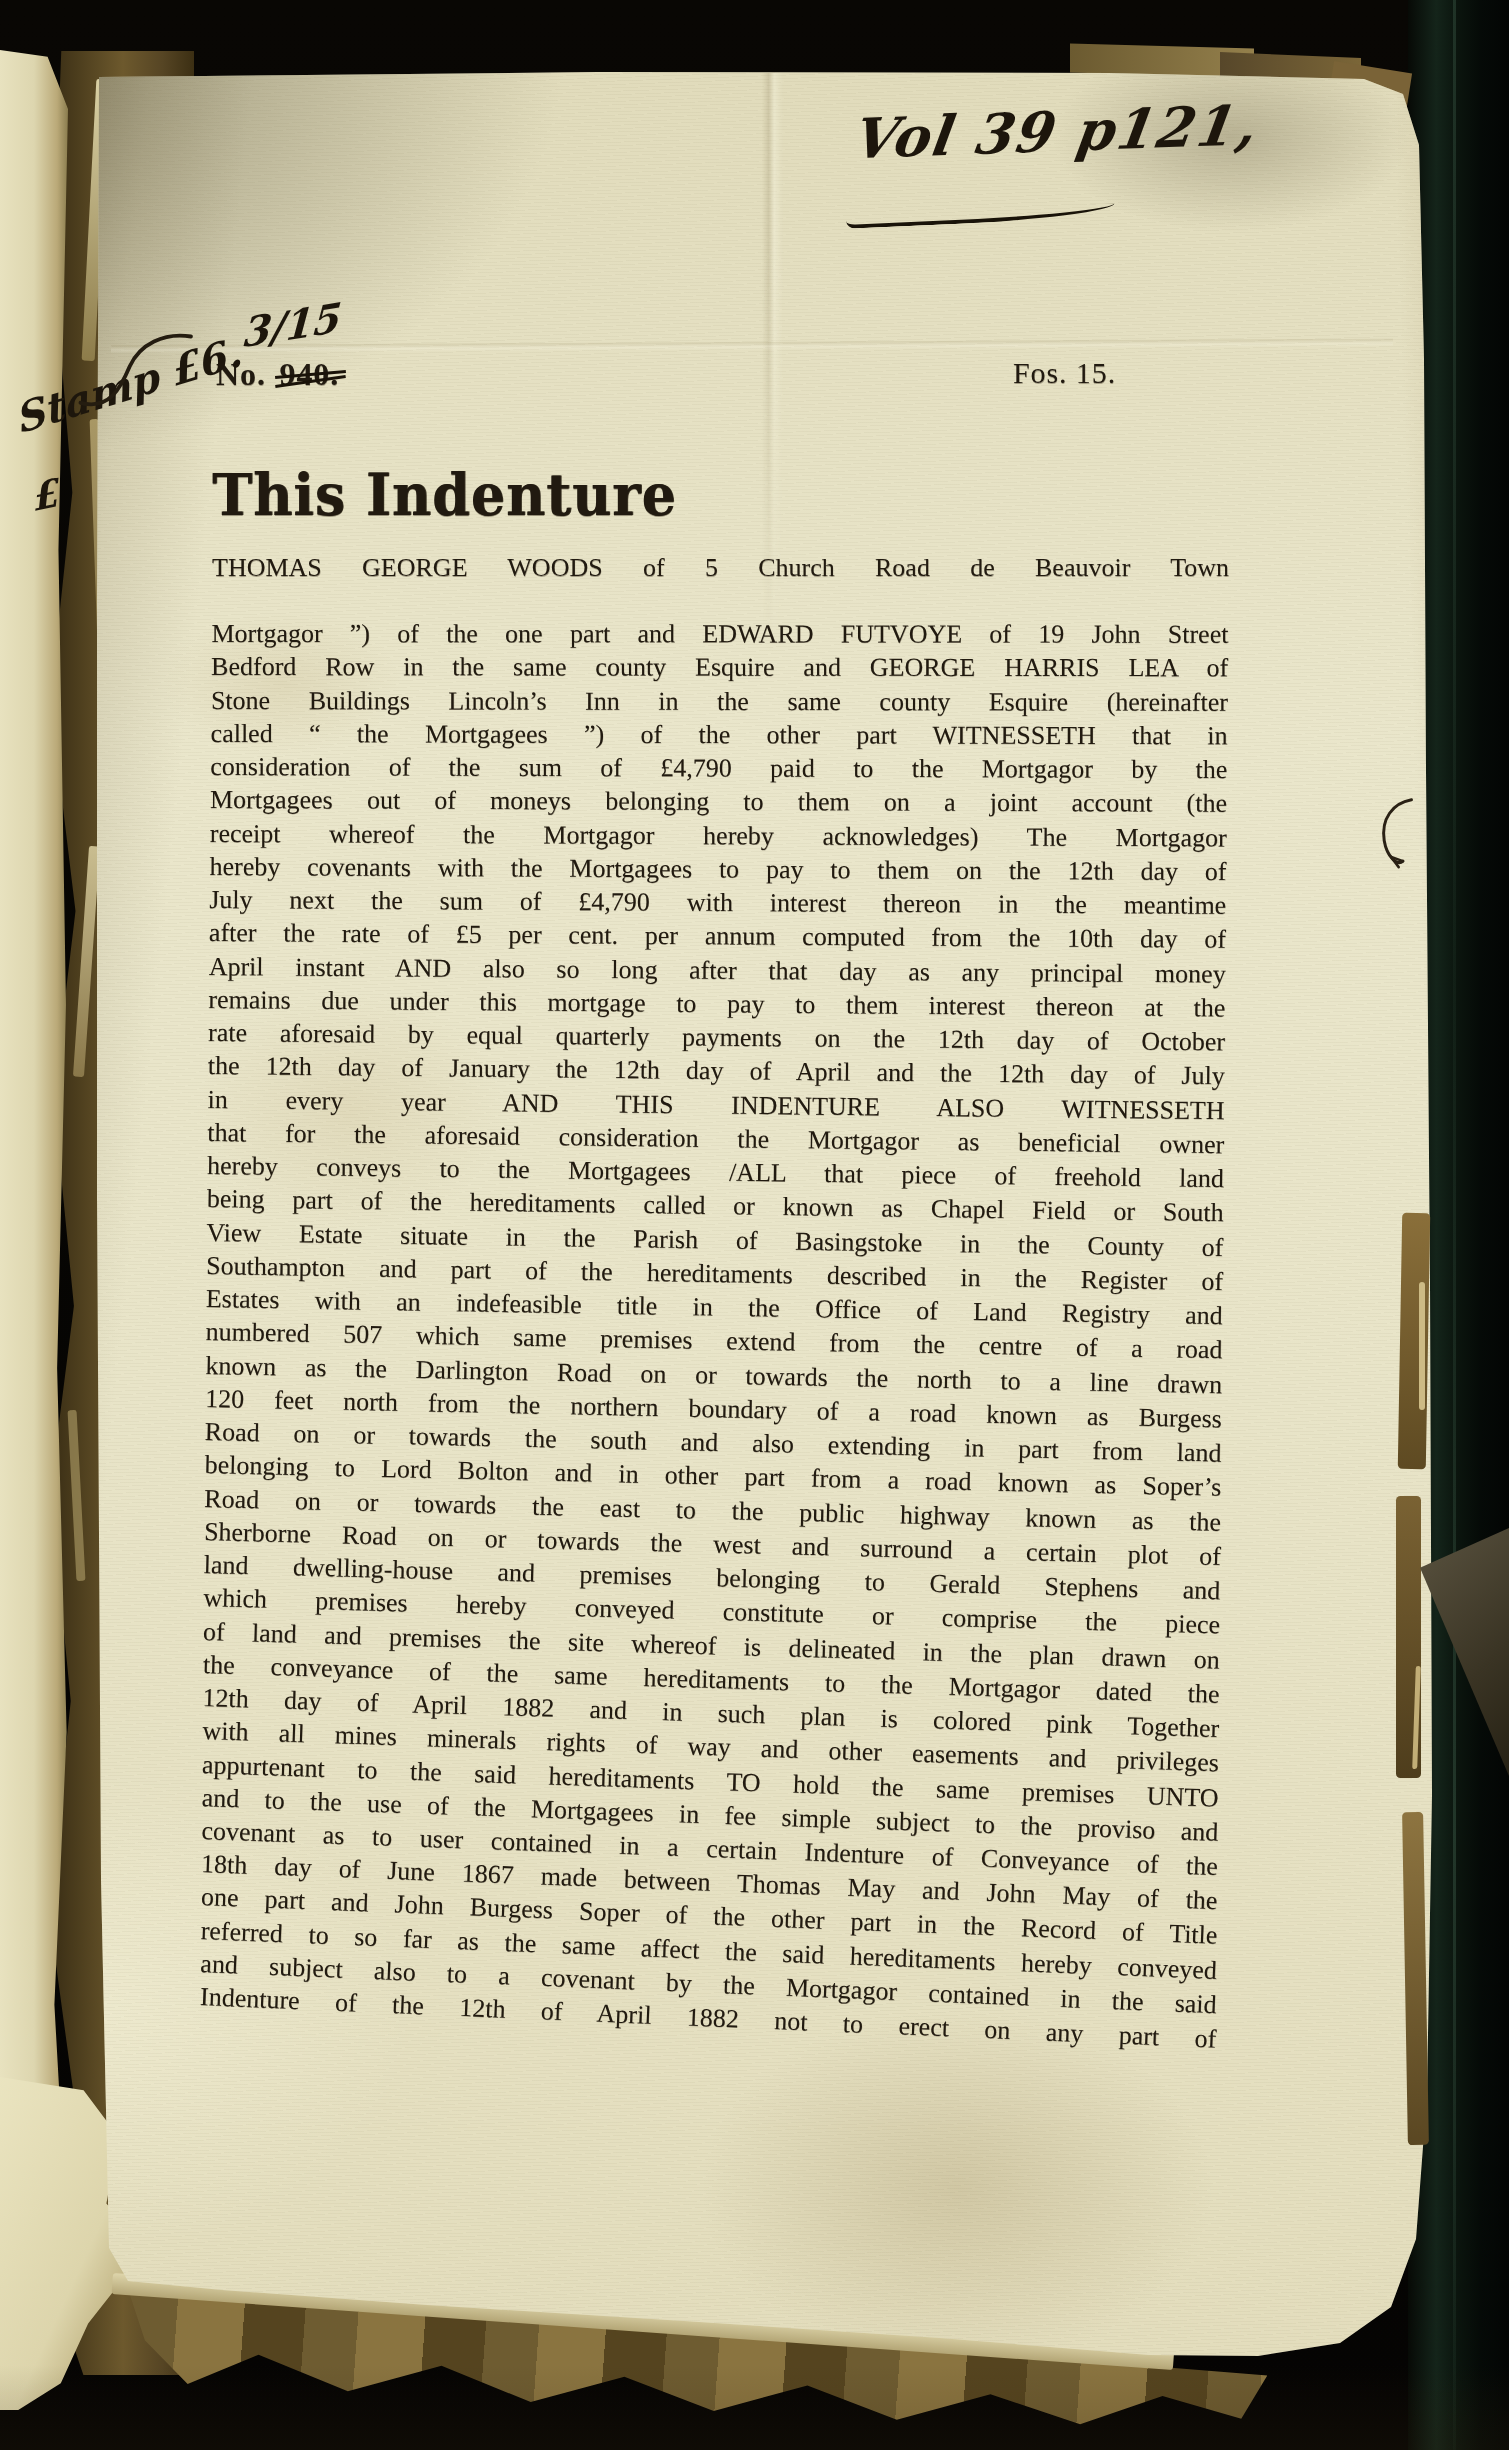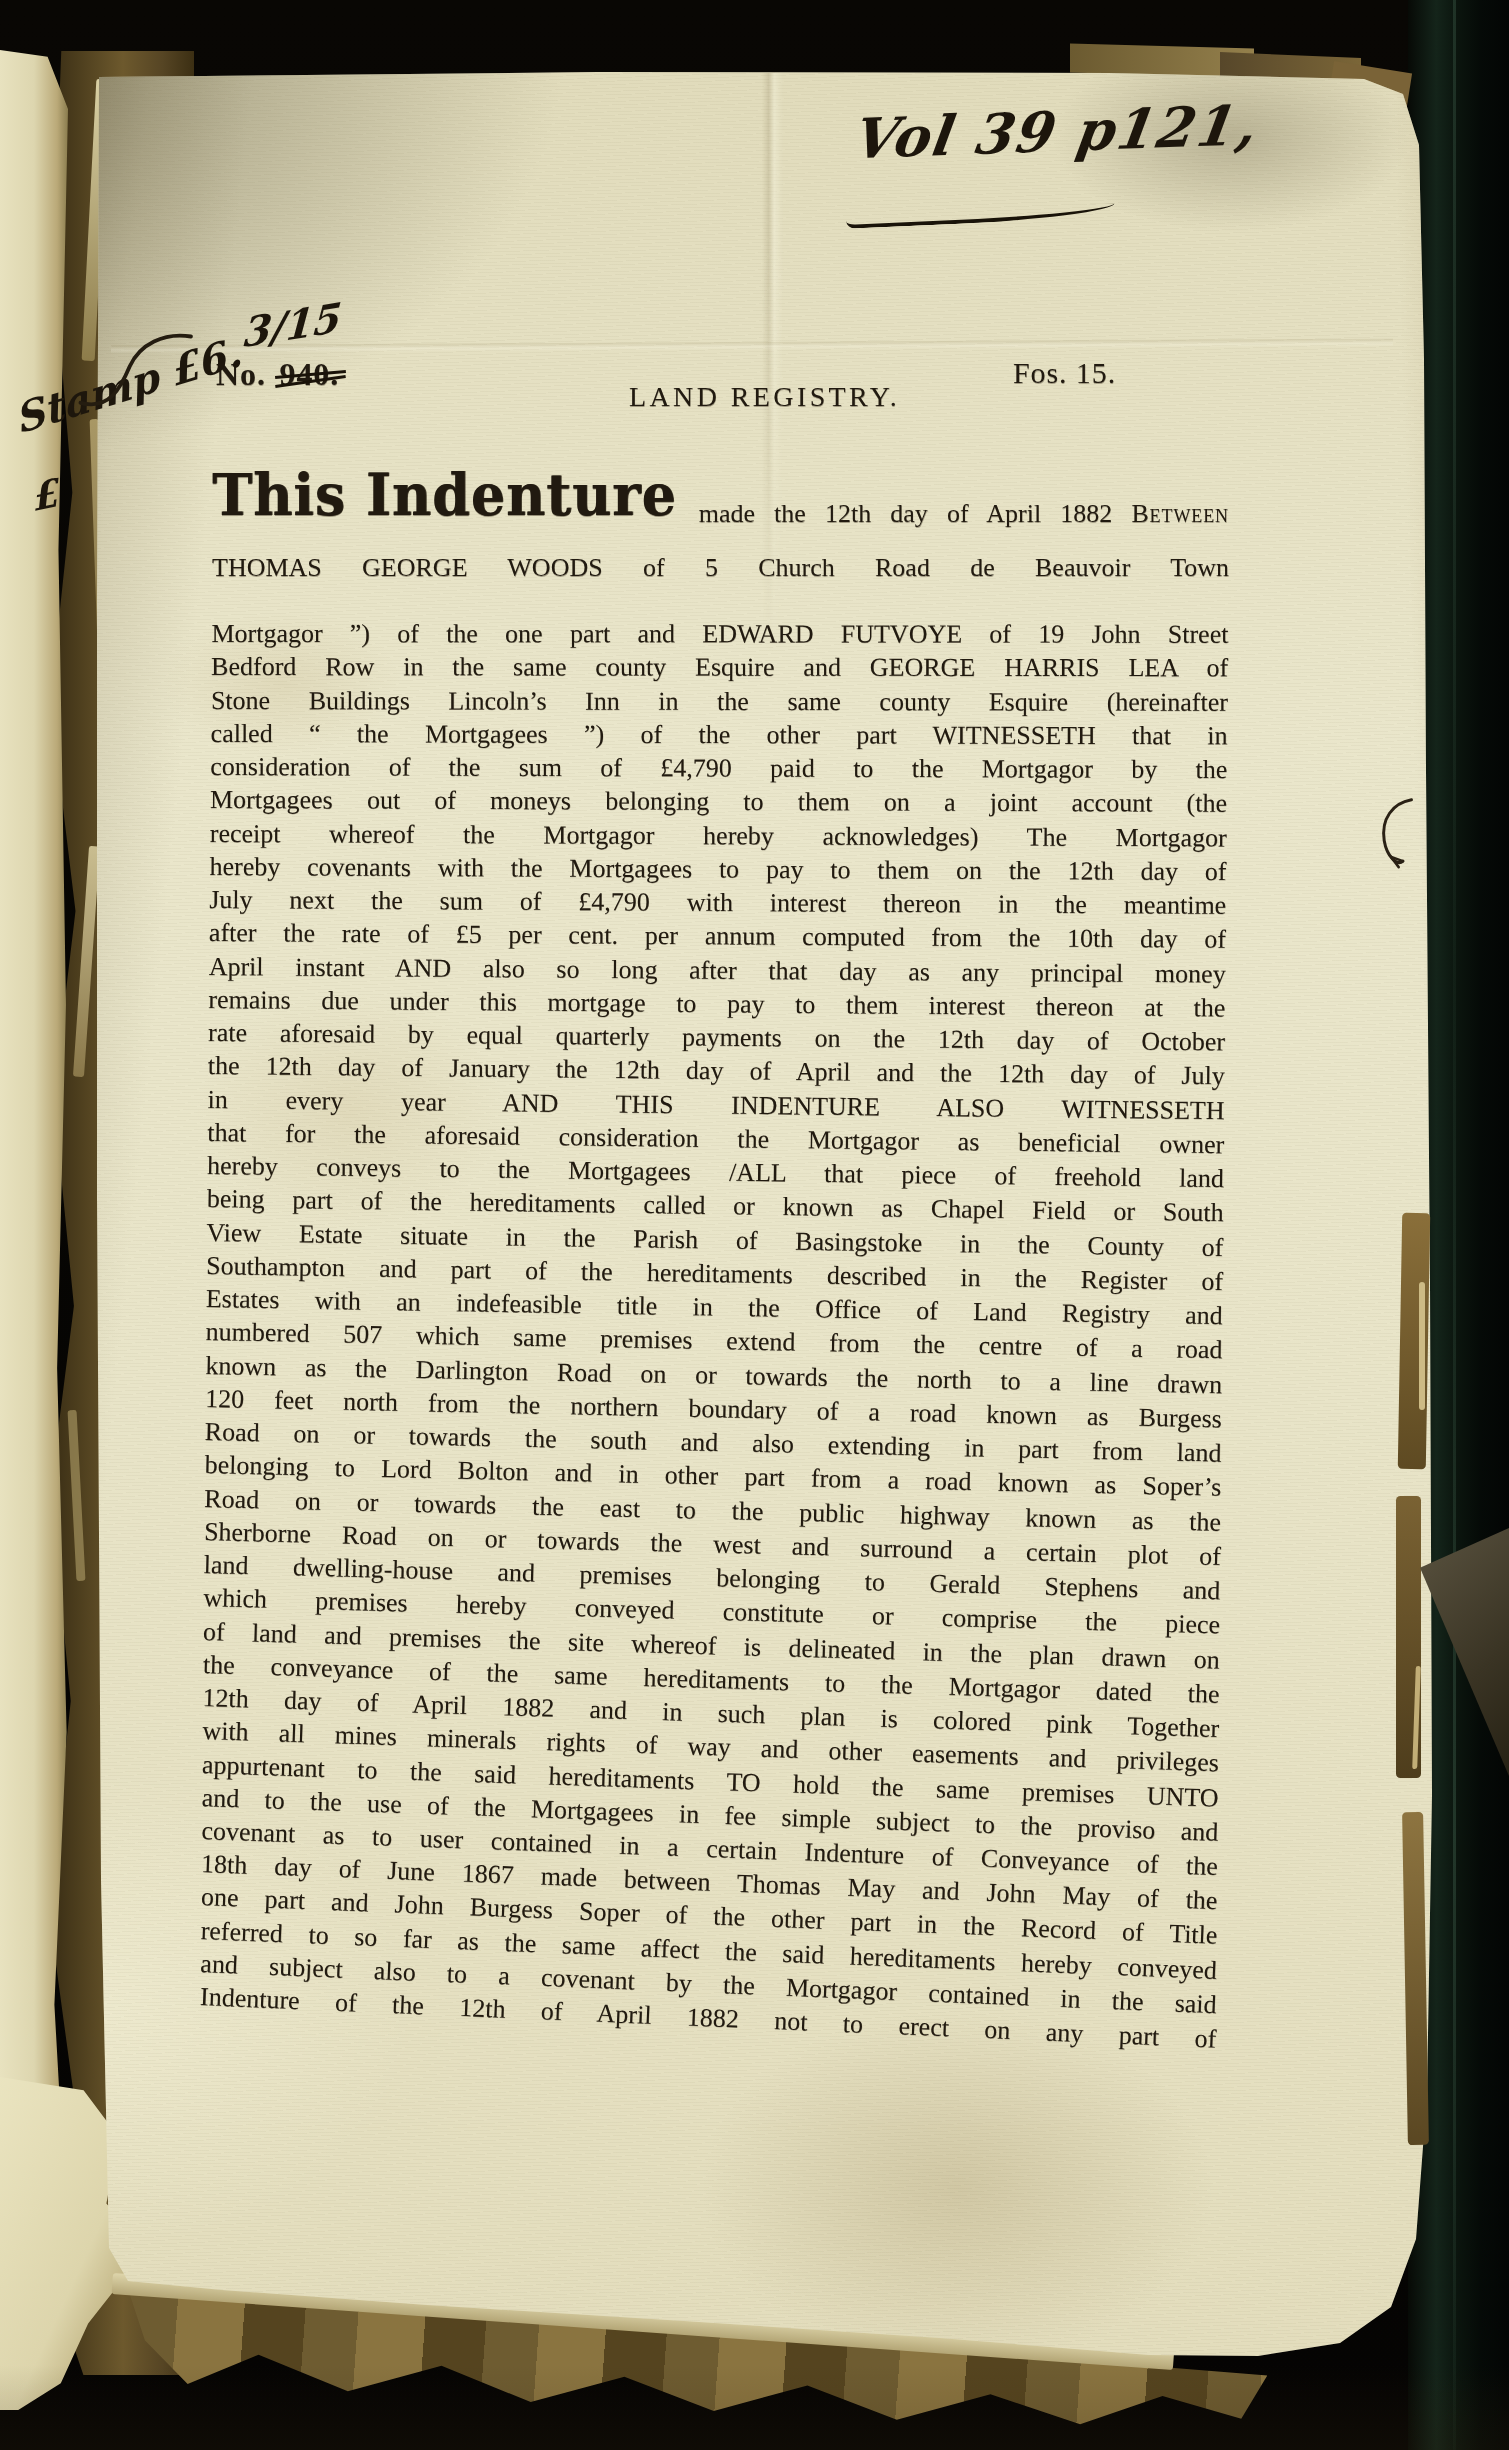--- a/index.html
+++ b/index.html
@@ -144,25 +144,23 @@
   <div class="page">
     <div class="crease"></div>
     <div class="fold-h"></div>
 
     <div class="hand vol-note">Vol 39 p121,</div>
     <div class="vol-underline"></div>
     <div class="hand insert-num">3/15</div>
 
     <div class="docnum ink"><span>No.</span><span class="struck">940.</span></div>
     <div class="fos ink">Fos. 15.</div>
-    <div class="doc-title ink">LAND REGISTRY.</div>
 
     <div class="opening ink">
       <span class="blackletter">This Indenture</span>
-      <span class="opening-rest"><span>made the 12th day of April 1882</span> <span class="smallcaps">Between</span></span>
     </div>
 
     <div class="deed-lines">
         <div class="deed-line" style="top: 554px; transform: translateX(0px) rotate(0deg);">THOMAS GEORGE WOODS of 5 Church Road de Beauvoir Town</div>
         <div class="deed-line" style="top: 620px; transform: translateX(-0.6px) rotate(0.04deg);">Mortgagor ”) of the one part and EDWARD FUTVOYE of 19 John Street</div>
         <div class="deed-line" style="top: 653px; transform: translateX(-0.9px) rotate(0.07deg);">Bedford Row in the same county Esquire and GEORGE HARRIS LEA of</div>
         <div class="deed-line" style="top: 687px; transform: translateX(-1.1px) rotate(0.1deg);">Stone Buildings Lincoln’s Inn in the same county Esquire (hereinafter</div>
         <div class="deed-line" style="top: 720px; transform: translateX(-1.4px) rotate(0.13deg);">called “ the Mortgagees ”) of the other part WITNESSETH that in</div>
         <div class="deed-line" style="top: 753px; transform: translateX(-1.7px) rotate(0.17deg);">consideration of the sum of £4,790 paid to the Mortgagor by the</div>
         <div class="deed-line" style="top: 786px; transform: translateX(-2px) rotate(0.21deg);">Mortgagees out of moneys belonging to them on a joint account (the</div>

